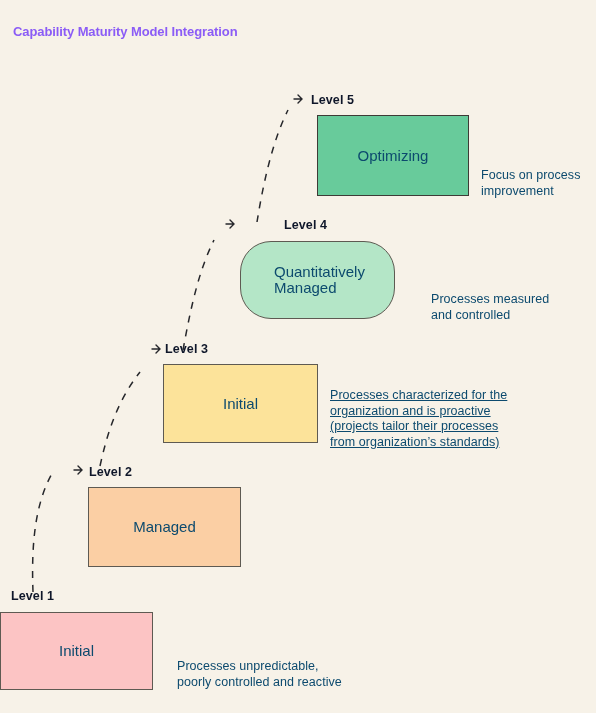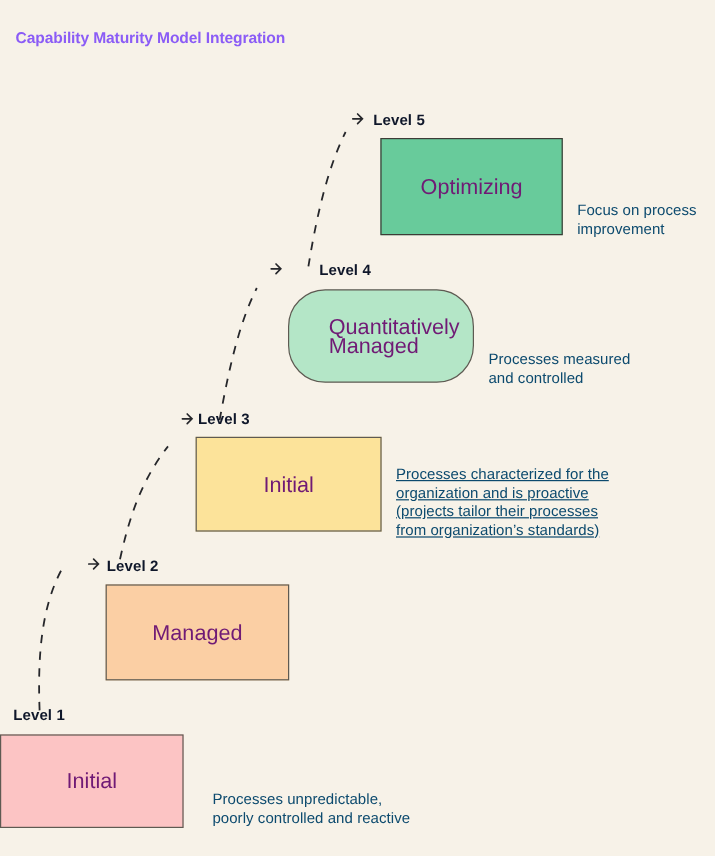--- a/index.html
+++ b/index.html
@@ -54,23 +54,23 @@
   }
   .stage-box.center {
     justify-content: center;
     text-align: center;
   }
   .stage-box.leftalign {
     justify-content: flex-start;
     padding-left: 33px;
   }
   .stage-box-label {
-    font-size: 18px;
+    font-size: 15px;
     line-height: 16px;
-    color: #701a75;
+    color: #0c4a6e;
     white-space: pre-line;
   }
   .desc {
     position: absolute;
     font-size: 12.5px;
     line-height: 15.5px;
     color: #0c4a6e;
     white-space: pre-line;
     letter-spacing: 0.05px;
   }
@@ -96,26 +96,26 @@
     </g>
   </svg>
 
   <div class="level-label" style="left:311px; top:93px;">Level 5</div>
   <div class="stage-box center" style="left:317px; top:115px; width:152px; height:81px; background:#68cb9b; border-color:#3e3b36;">
     <span class="stage-box-label">Optimizing</span>
   </div>
   <div class="desc" style="left:481px; top:168px;">Focus on process
 improvement</div>
 
-  <div class="level-label" style="left:228px; top:218px;padding-left:38px;">Level 4</div>
+  <div class="level-label" style="left:246px; top:218px;padding-left:38px;">Level 4</div>
   <div class="stage-box leftalign" style="left:240px; top:241px; width:155px; height:78px; background:#b4e6c7;border-radius:31px;">
     <span class="stage-box-label">Quantitatively
 Managed</span>
   </div>
-  <div class="desc" style="left:407px; top:292px;">Processes measured
+  <div class="desc" style="left:431px; top:292px;">Processes measured
 and controlled</div>
 
   <div class="level-label" style="left:165px; top:342px;">Level 3</div>
   <div class="stage-box center" style="left:163px; top:364px; width:155px; height:79px; background:#fce39a;">
     <span class="stage-box-label">Initial</span>
   </div>
   <div class="desc" style="left:330px; top:388px;text-decoration:underline;">Processes characterized for the
 organization and is proactive
 (projects tailor their processes
 from organization’s standards)</div>

